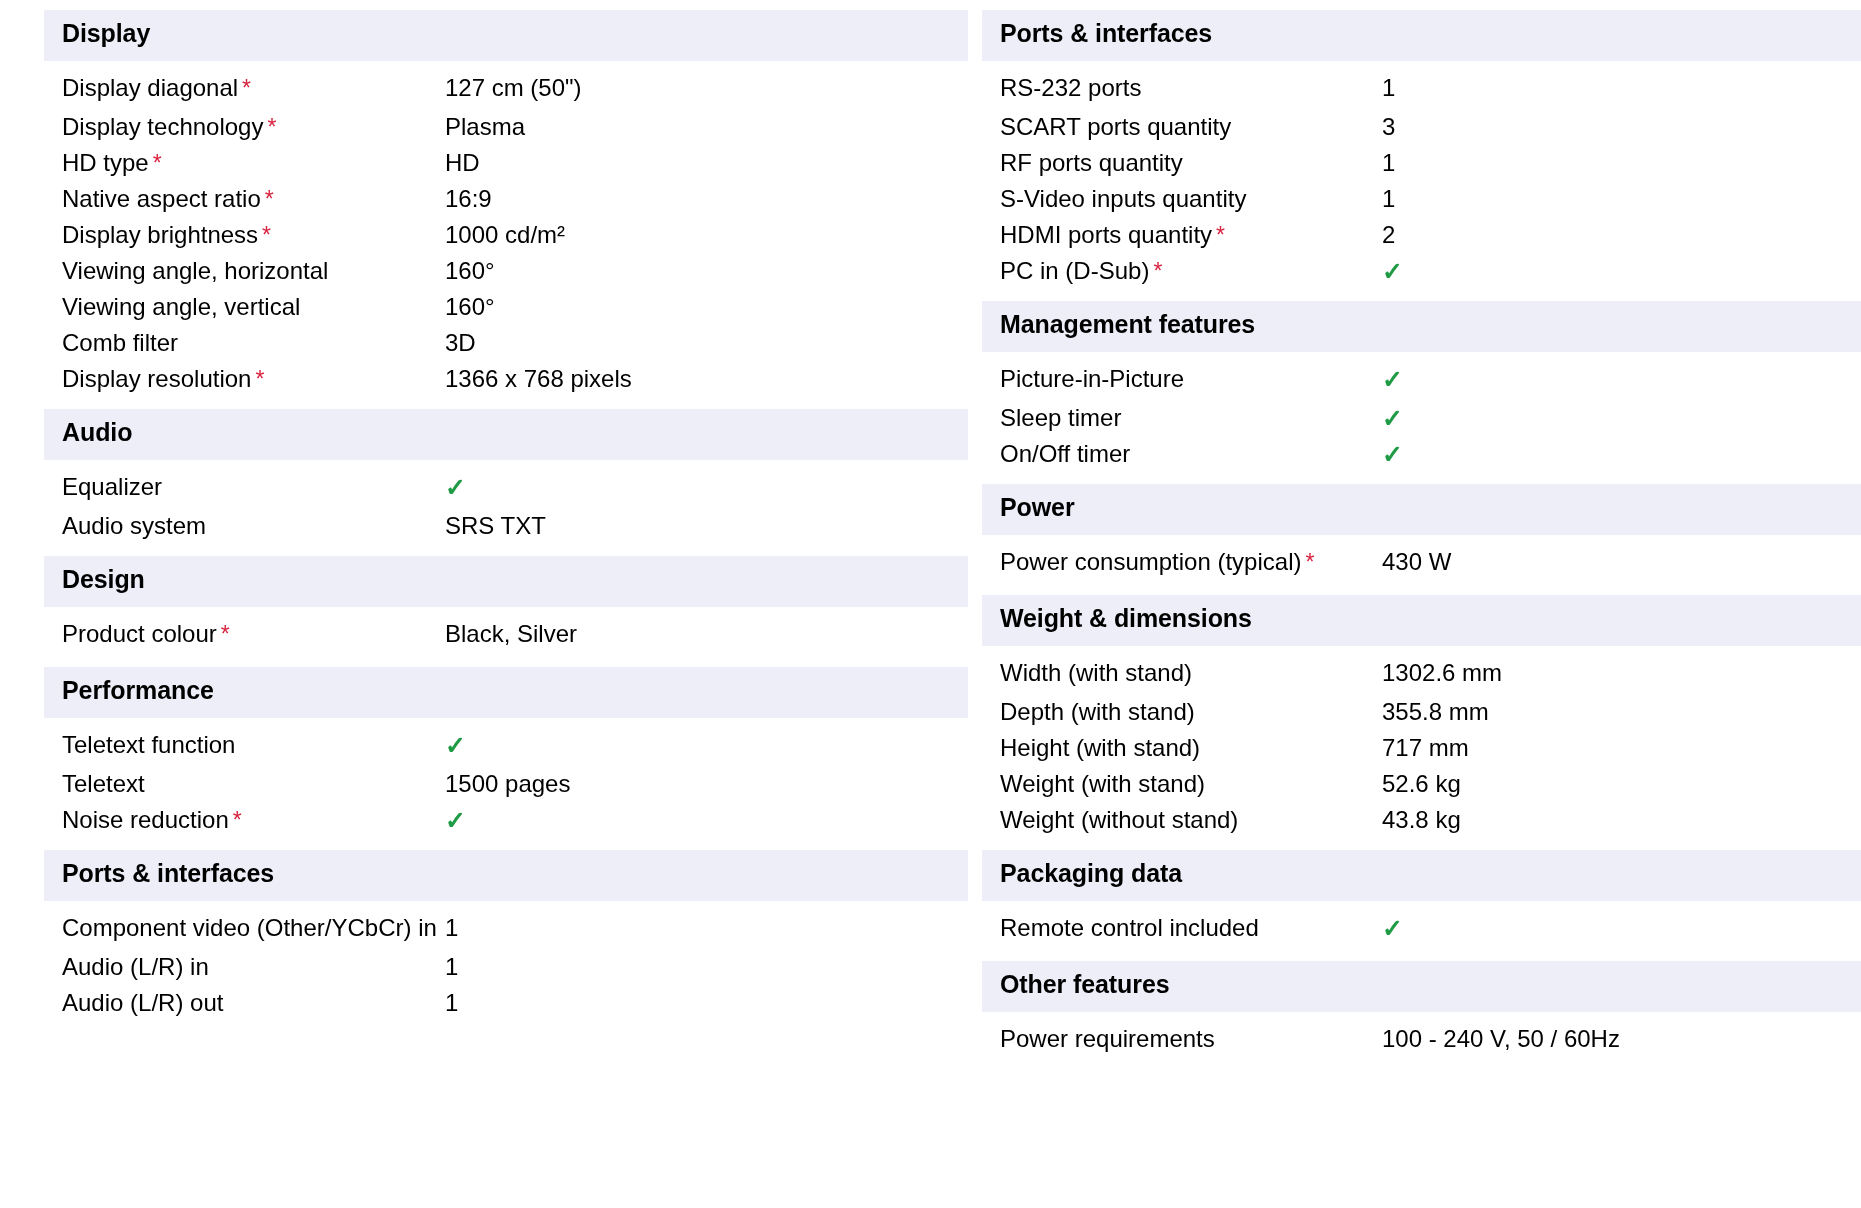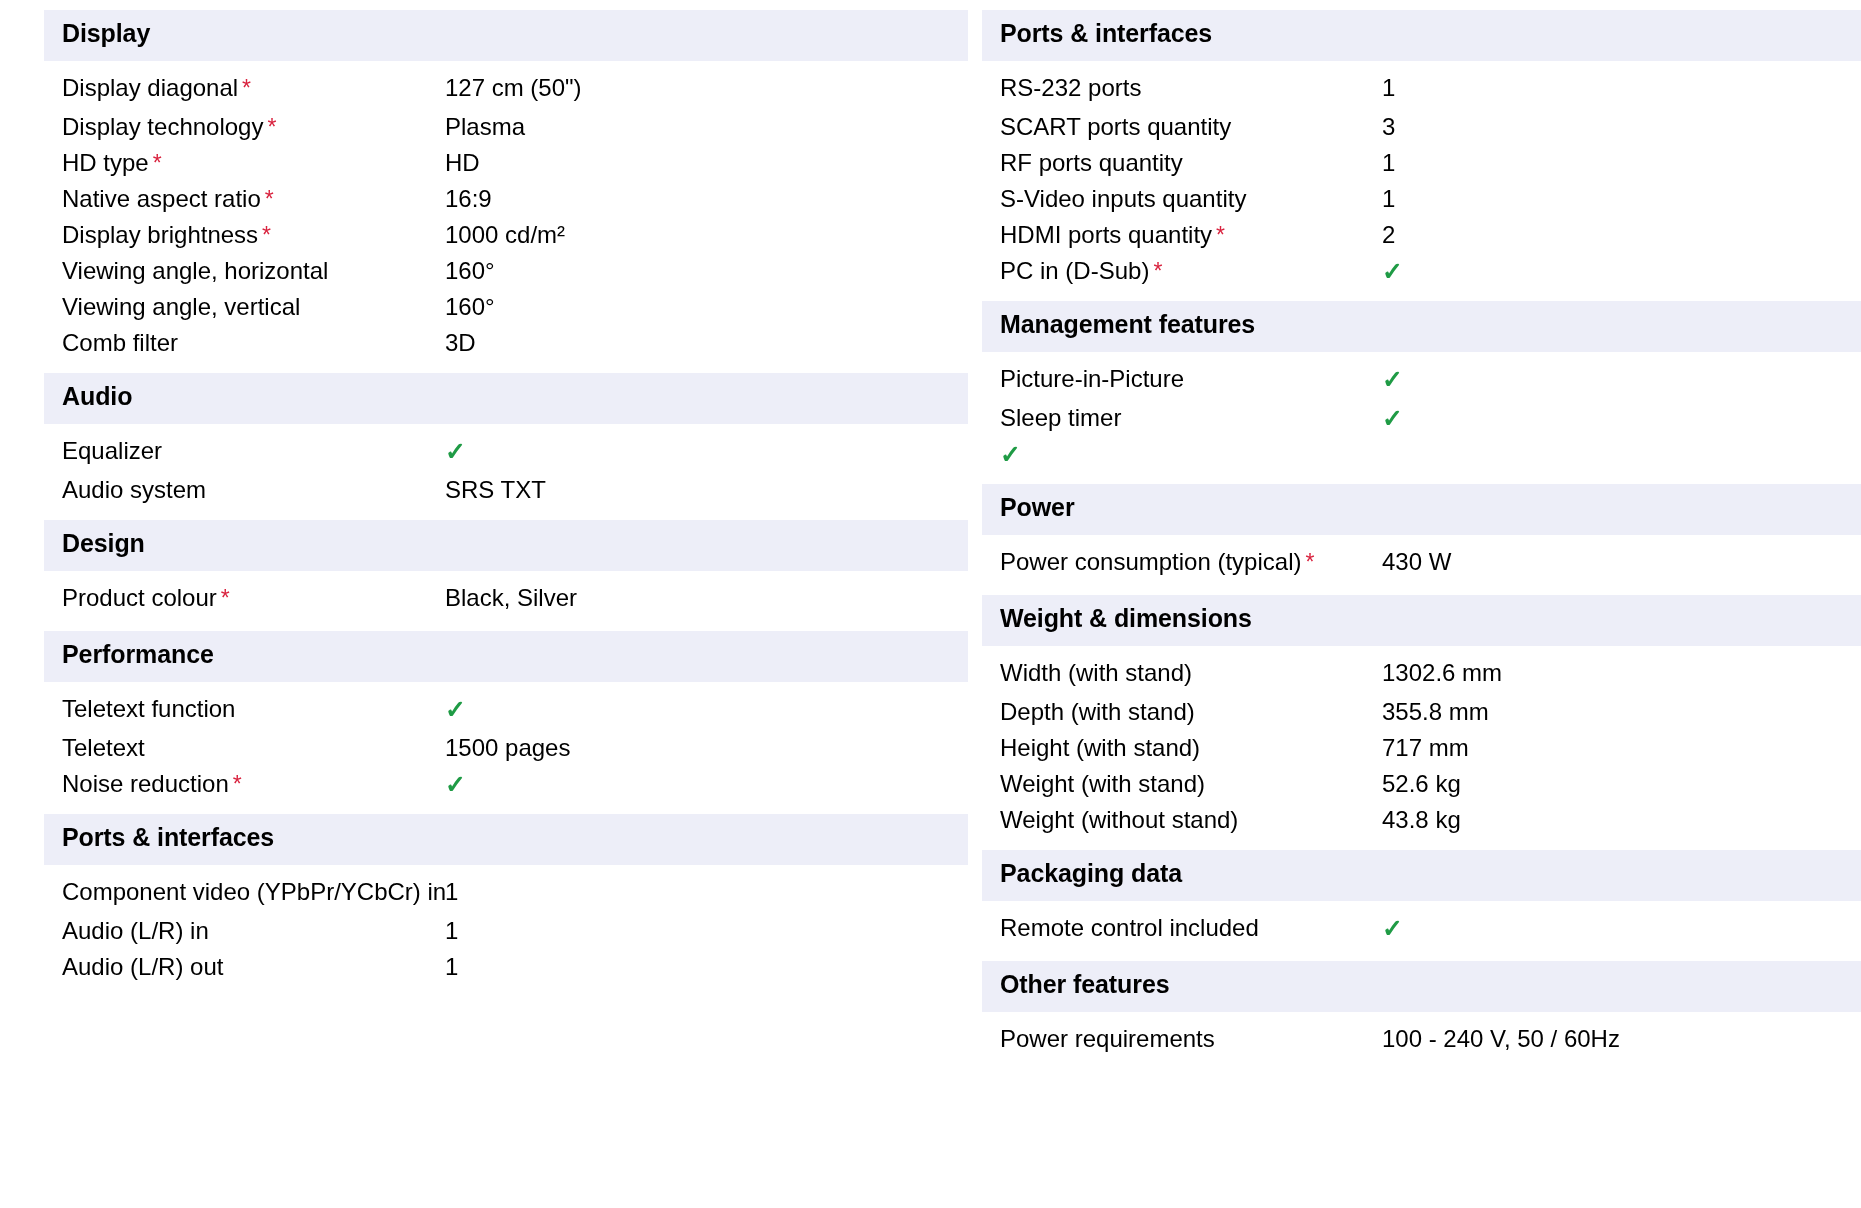--- a/index.html
+++ b/index.html
@@ -132,20 +132,24 @@
               <div class="spec-value">160°</div>
             </div>
             <div class="row">
               <div class="spec-label"><span>Viewing angle, vertical</span></div>
               <div class="spec-value">160°</div>
             </div>
             <div class="row">
               <div class="spec-label"><span>Comb filter</span></div>
               <div class="spec-value">3D</div>
             </div>
+            <div class="row">
+              <div class="spec-label"><span>Display resolution</span><span class="req-star">*</span></div>
+              <div class="spec-value">1366 x 768 pixels</div>
+            </div>
           </div>
           <div class="sec-gap"></div>
         </div>
         <div class="section">
           <div class="section-header">Audio</div>
           <div class="rows">
             <div class="row">
               <div class="spec-label"><span>Equalizer</span></div>
               <div class="spec-value check">✓</div>
             </div>
@@ -181,21 +185,21 @@
               <div class="spec-label"><span>Noise reduction</span><span class="req-star">*</span></div>
               <div class="spec-value check">✓</div>
             </div>
           </div>
           <div class="sec-gap"></div>
         </div>
         <div class="section">
           <div class="section-header">Ports &amp; interfaces</div>
           <div class="rows">
             <div class="row">
-              <div class="spec-label"><span>Component video (YPbPr/YCbCr) in</span></div>
+              <div class="spec-label"><span>Component video (Other/YCbCr) in</span></div>
               <div class="spec-value">1</div>
             </div>
             <div class="row">
               <div class="spec-label"><span>Audio (L/R) in</span></div>
               <div class="spec-value">1</div>
             </div>
             <div class="row">
               <div class="spec-label"><span>Audio (L/R) out</span></div>
               <div class="spec-value">1</div>
             </div>
@@ -238,20 +242,21 @@
           <div class="rows">
             <div class="row">
               <div class="spec-label"><span>Picture-in-Picture</span></div>
               <div class="spec-value check">✓</div>
             </div>
             <div class="row">
               <div class="spec-label"><span>Sleep timer</span></div>
               <div class="spec-value check">✓</div>
             </div>
             <div class="row">
+              <div class="spec-label"><span>On/Off timer</span></div>
               <div class="spec-value check">✓</div>
             </div>
           </div>
           <div class="sec-gap"></div>
         </div>
         <div class="section">
           <div class="section-header">Power</div>
           <div class="rows">
             <div class="row">
               <div class="spec-label"><span>Power consumption (typical)</span><span class="req-star">*</span></div>

